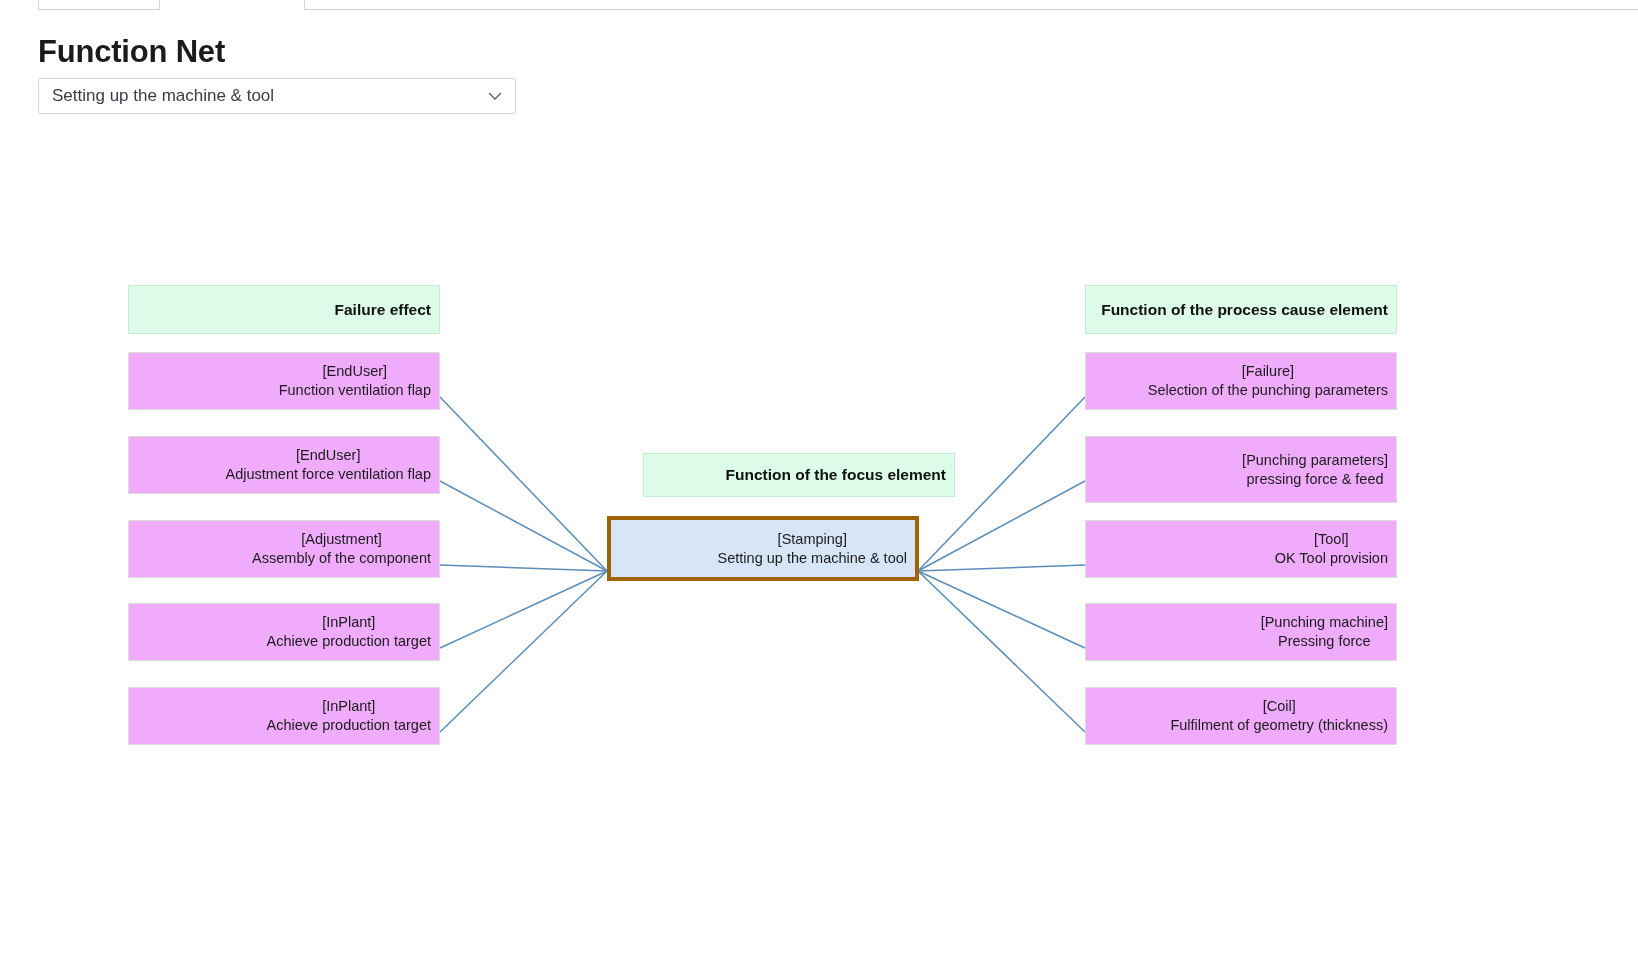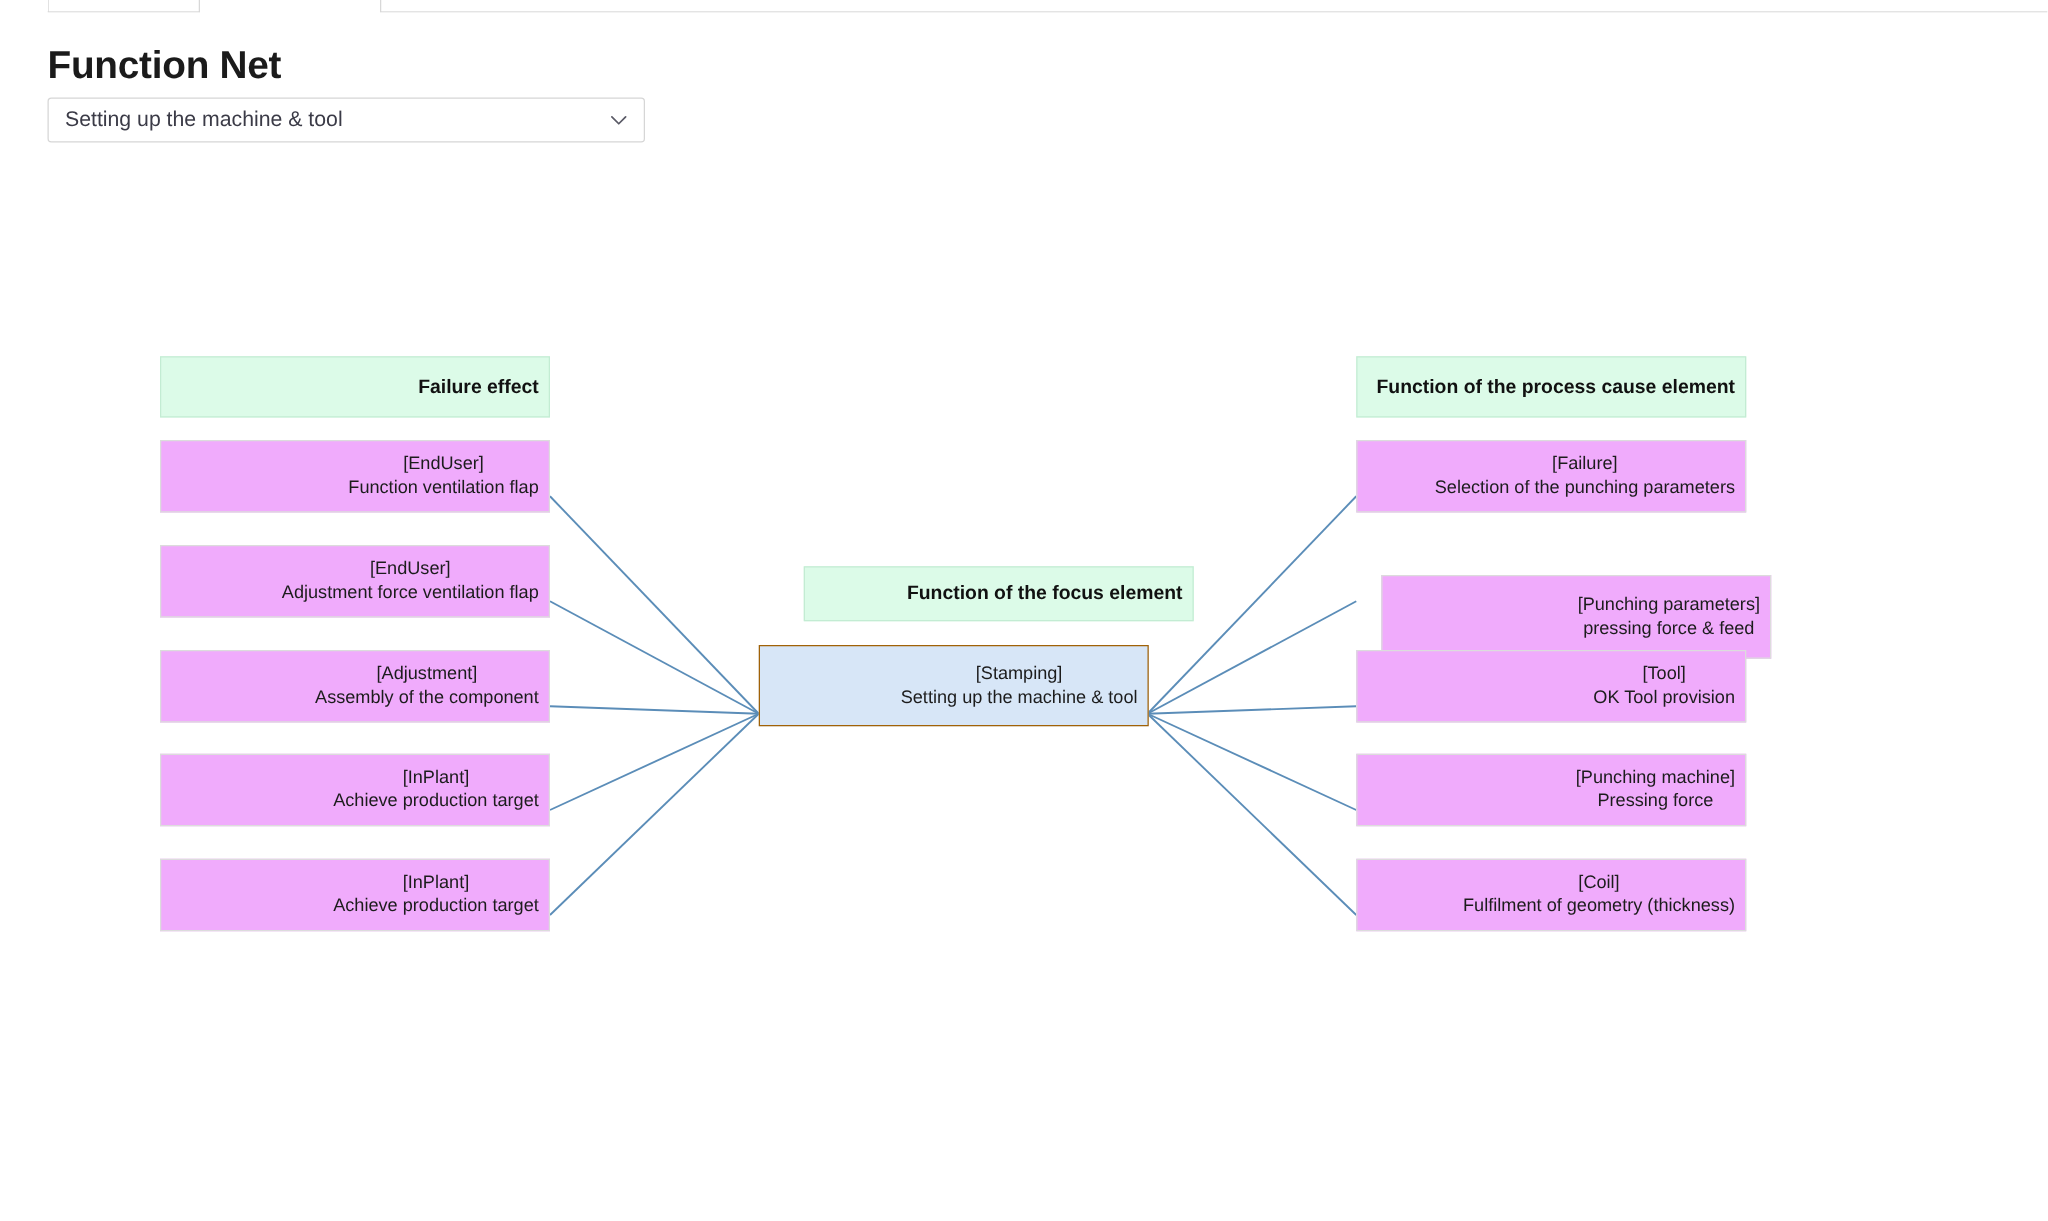--- a/index.html
+++ b/index.html
@@ -112,21 +112,21 @@
   .leaf-node {
     background: #f0abfc;
     border: 1px solid #dcdcdc;
     font-size: 14.5px;
     color: #1c1c1c;
     padding: 4px 8px;
   }
 
   .focus-node {
     background: #d7e6f7;
-    border: 1px solid #a16207;
+    border: 4px solid #a16207;
     font-size: 14.5px;
     color: #1c1c1c;
     padding: 16px 8px;
   }
 
   .node-text { display: block; }
   .node-text .l1, .node-text .l2 { display: block; white-space: nowrap; }
 </style>
 </head>
 <body>
@@ -220,21 +220,21 @@
     <span class="node-text">Function of the process cause element</span>
   </div>
 
   <div class="node leaf-node" style="left:1085px; top:352px; width:312px; height:58px;">
     <span class="node-text">
       <span class="l1">[Failure]</span>
       <span class="l2">Selection of the punching parameters</span>
     </span>
   </div>
 
-  <div class="node leaf-node" style="left:1085px; top:460px; width:312px; height:67px;margin-left:20px;">
+  <div class="node leaf-node" style="left:1085px; top:436px; width:312px; height:67px;">
     <span class="node-text">
       <span class="l1">[Punching parameters]</span>
       <span class="l2">pressing force &amp; feed</span>
     </span>
   </div>
 
   <div class="node leaf-node" style="left:1085px; top:520px; width:312px; height:58px;padding-left:16px;">
     <span class="node-text">
       <span class="l1">[Tool]</span>
       <span class="l2">OK Tool provision</span>

